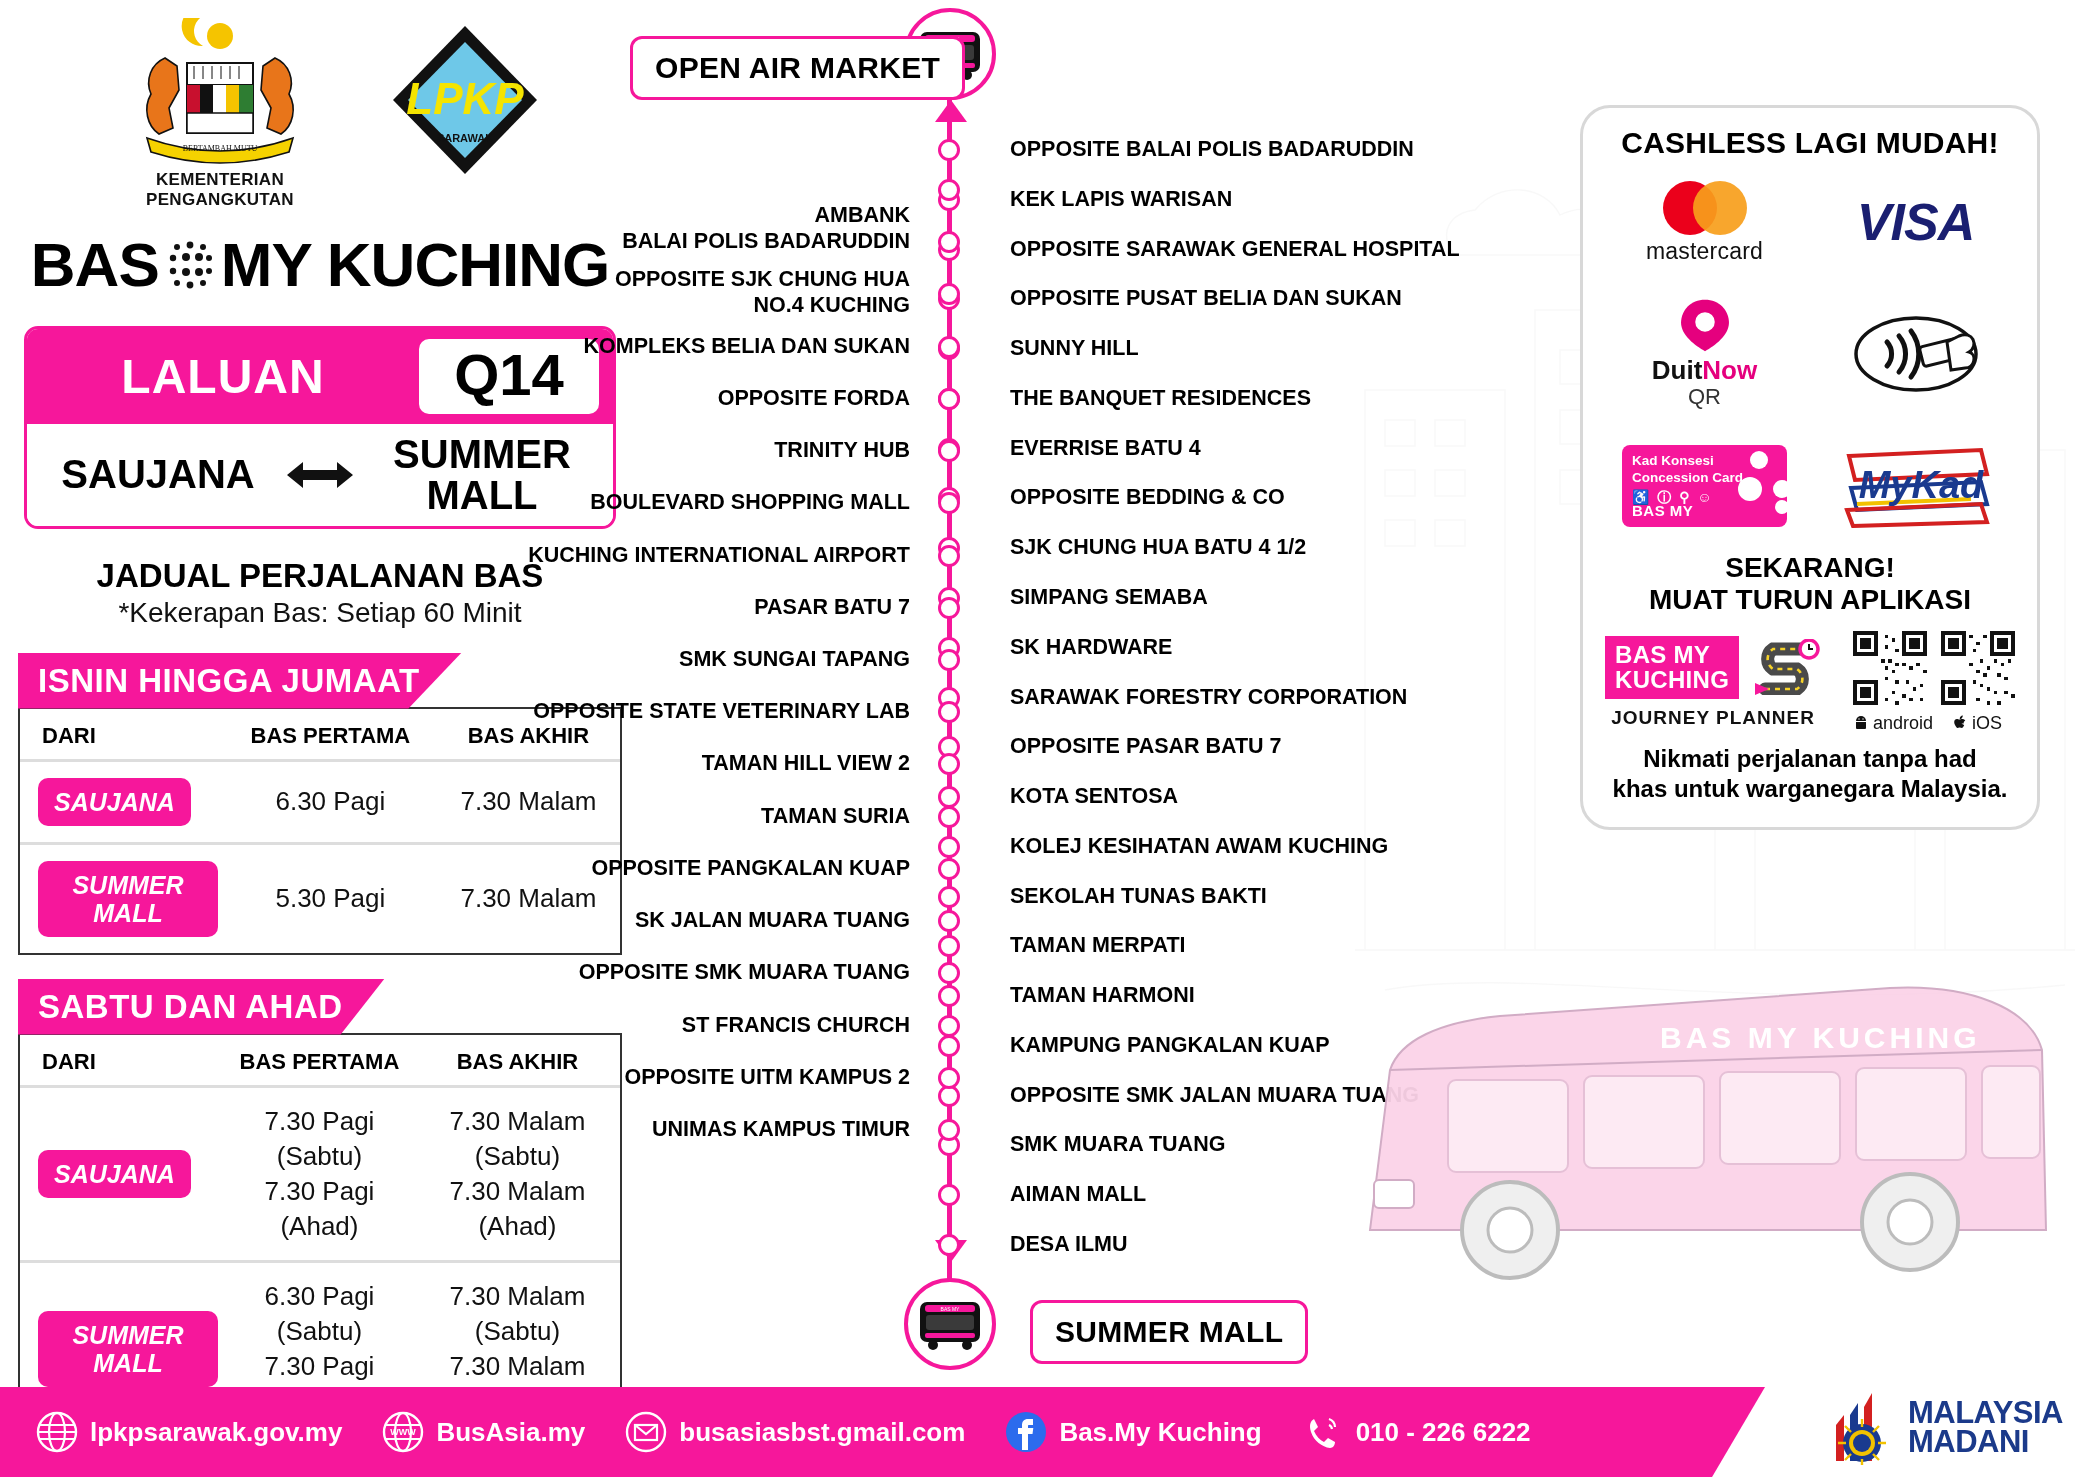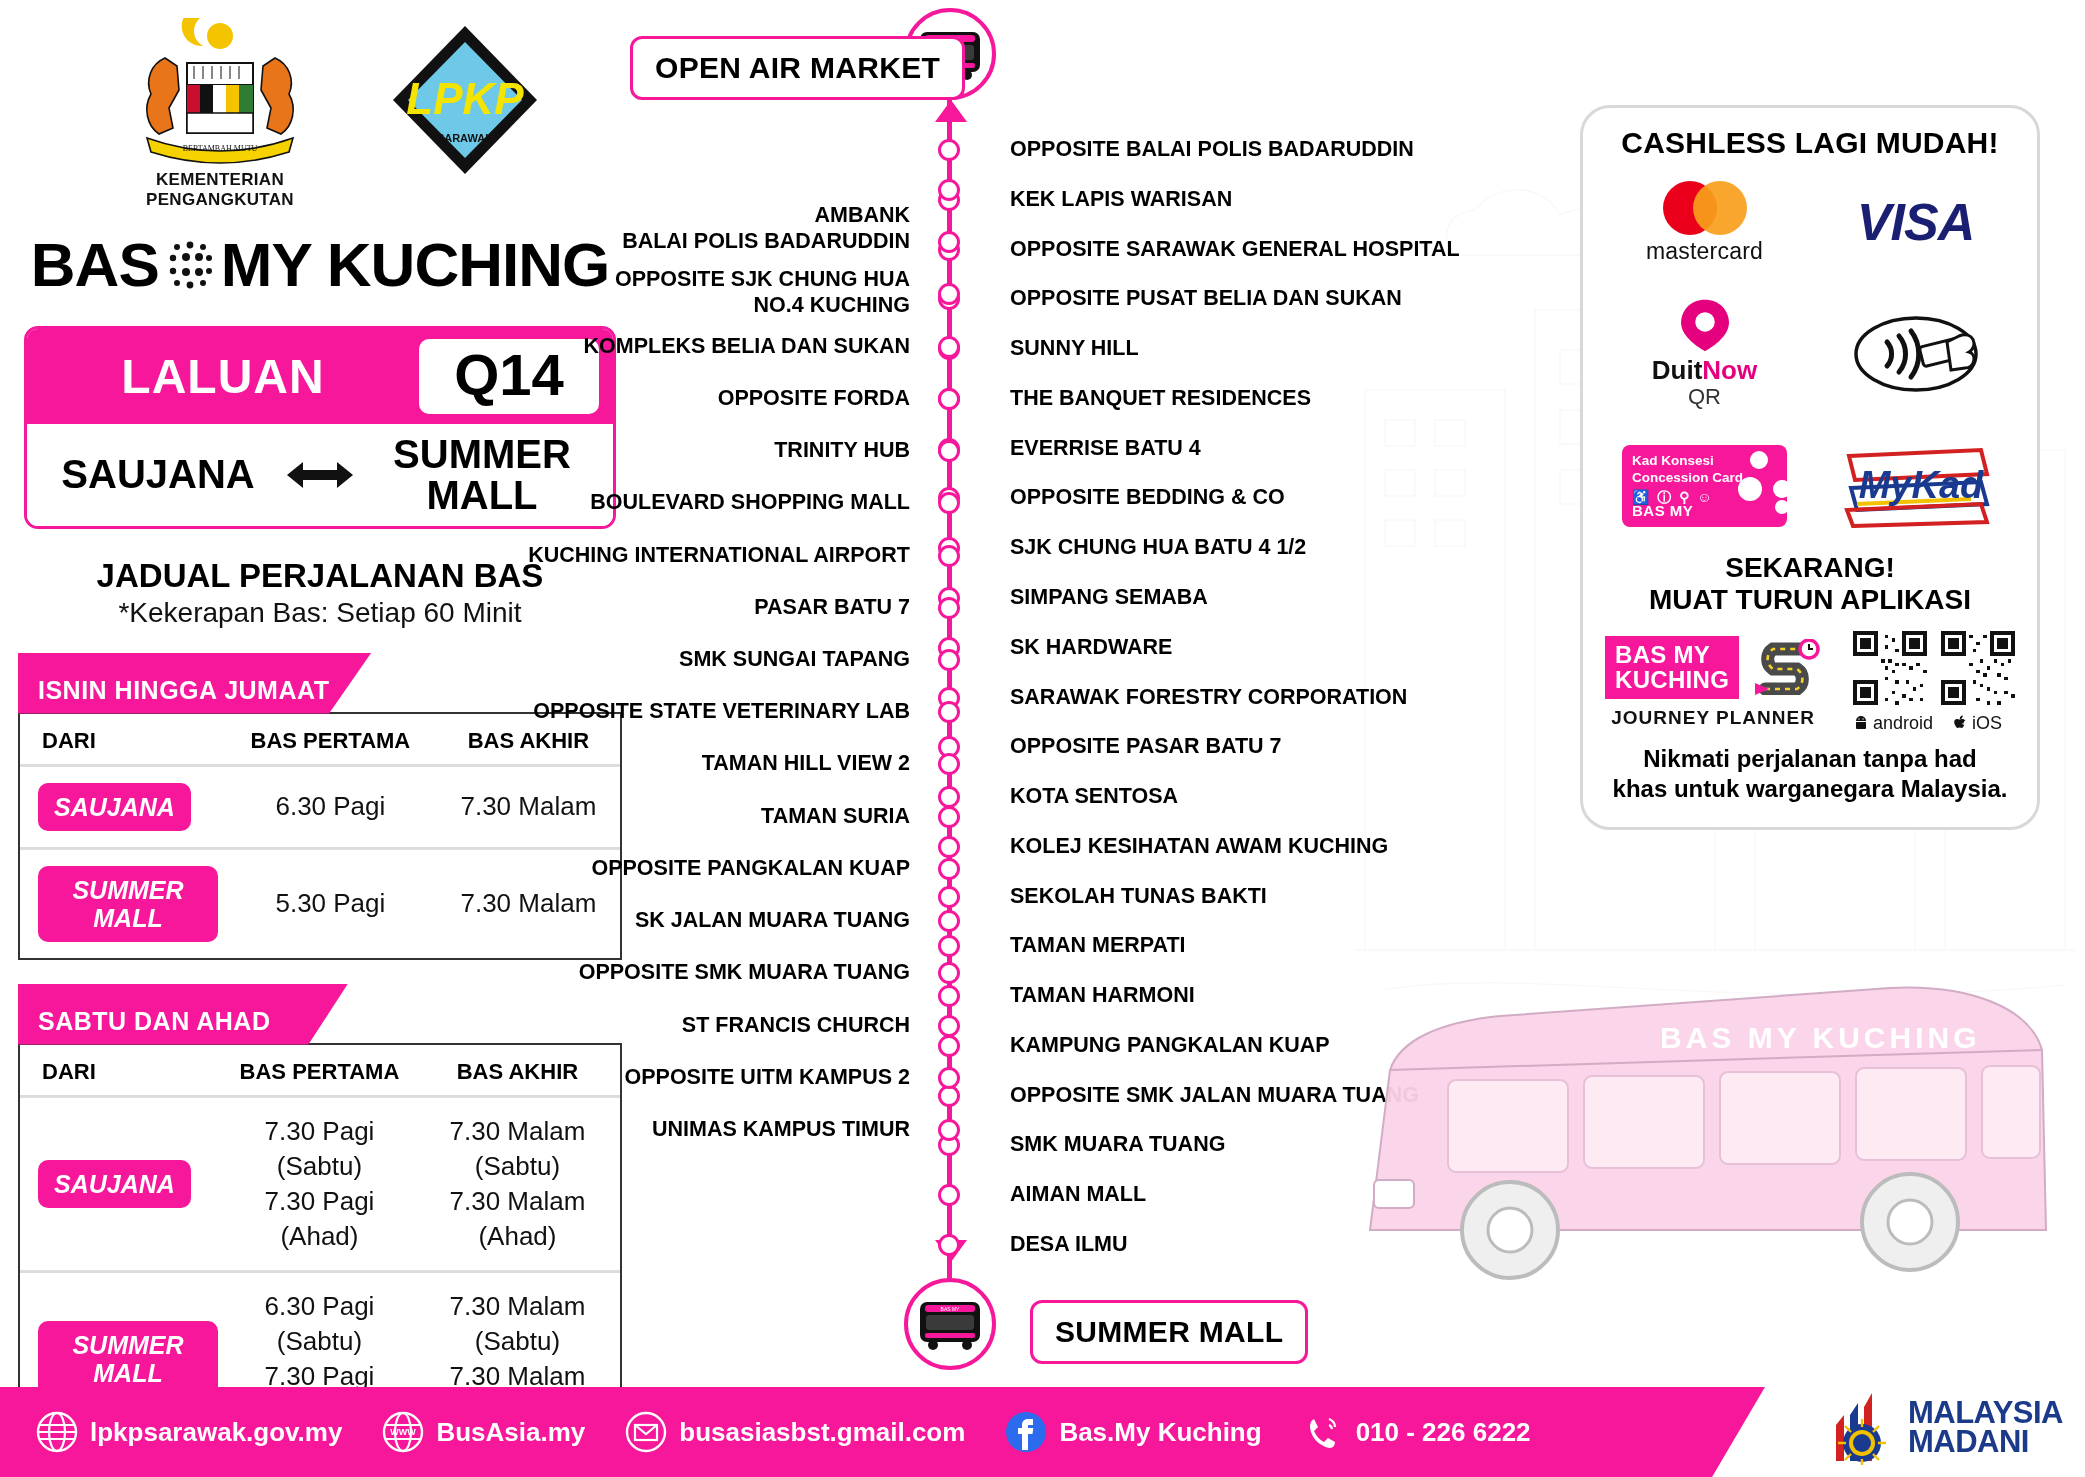--- a/index.html
+++ b/index.html
@@ -41,22 +41,22 @@
   .route-bottom { display: flex; align-items: center; padding: 10px 18px; gap: 14px; background: #fff; }
   .route-from { font-size: 40px; font-weight: 700; color: #000; flex: 1; text-align: center; }
   .route-to { font-size: 40px; font-weight: 700; color: #000; flex: 1; text-align: center; line-height: 1.02; }
   .arrow-ico { width: 70px; height: 34px; flex: none; }
 
   .jadual { text-align: center; font-size: 33px; font-weight: 800; color: #000; margin-top: 28px; }
   .kekerapan { text-align: center; font-size: 28px; color: #111; margin-top: 2px; }
 
   .sched-block { margin: 24px 18px 0 18px; }
   .sched-tag {
-    background: #F6179B; color: #fff; font-size: 25px; font-weight: bold; letter-spacing: .5px;
-    display: inline-block; padding: 23px 42px 9px 20px; position: relative; z-index: 2;
+    background: #F6179B; color: #fff; font-size: 33px; font-weight: bold; letter-spacing: .5px;
+    display: inline-block; padding: 9px 42px 9px 20px; position: relative; z-index: 2;
     clip-path: polygon(0 0, 100% 0, 88% 100%, 0 100%);
     min-width: 330px;
   }
   .sched-table { border: 2px solid #333; border-top: 2px solid #333; background: #fff; margin-top: -2px; }
   .sched-table table { width: 100%; border-collapse: collapse; }
   .sched-table th {
     font-size: 22px; font-weight: bold; color: #000; padding: 14px 6px 10px;
     border-bottom: 3px solid #ddd; text-align: center;
   }
   .sched-table th.dari { text-align: left; padding-left: 22px; width: 34%; }

